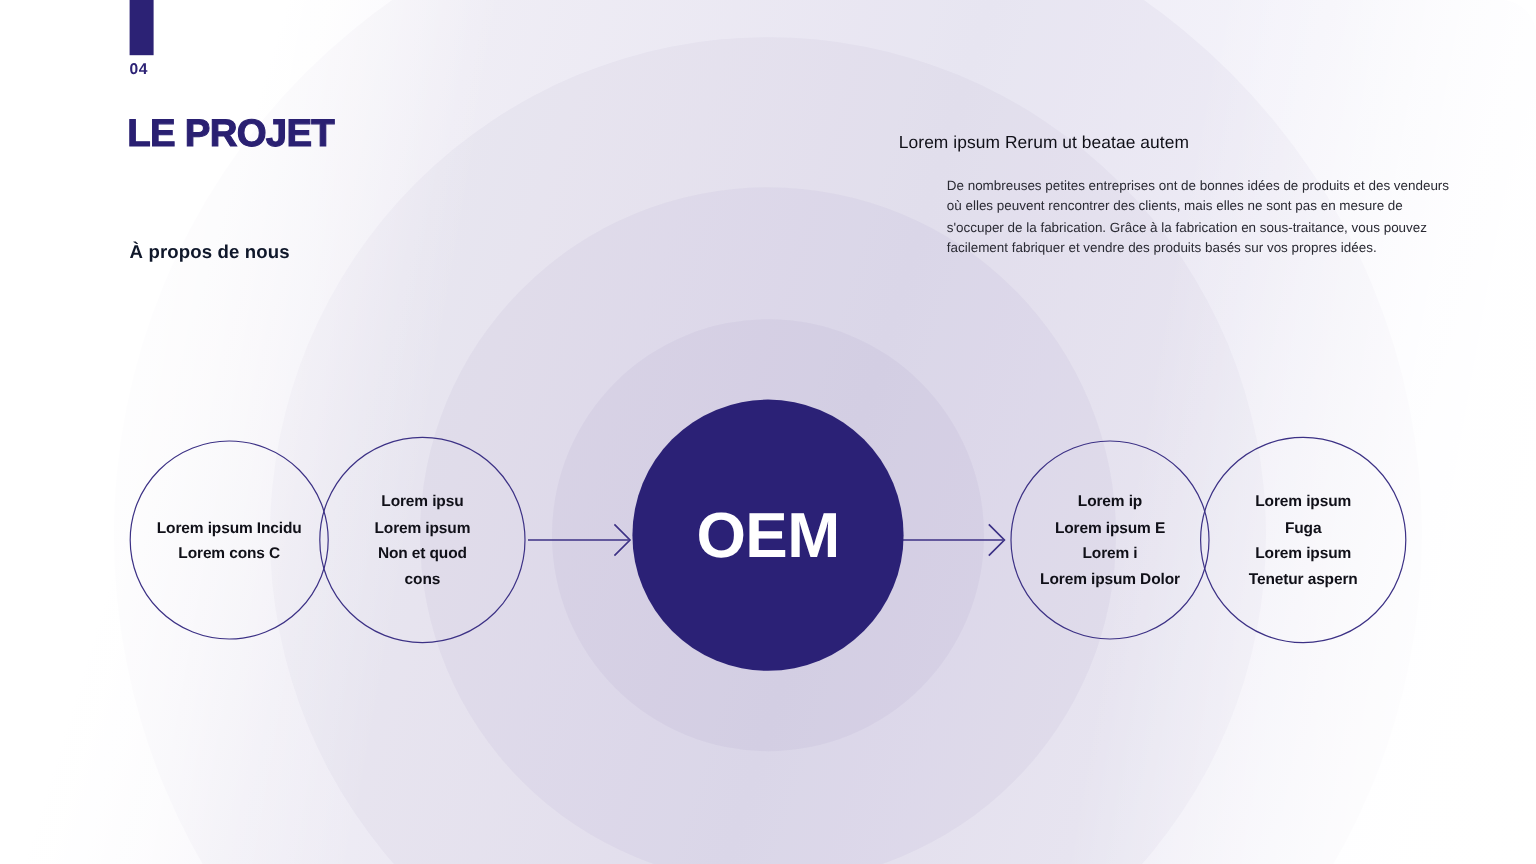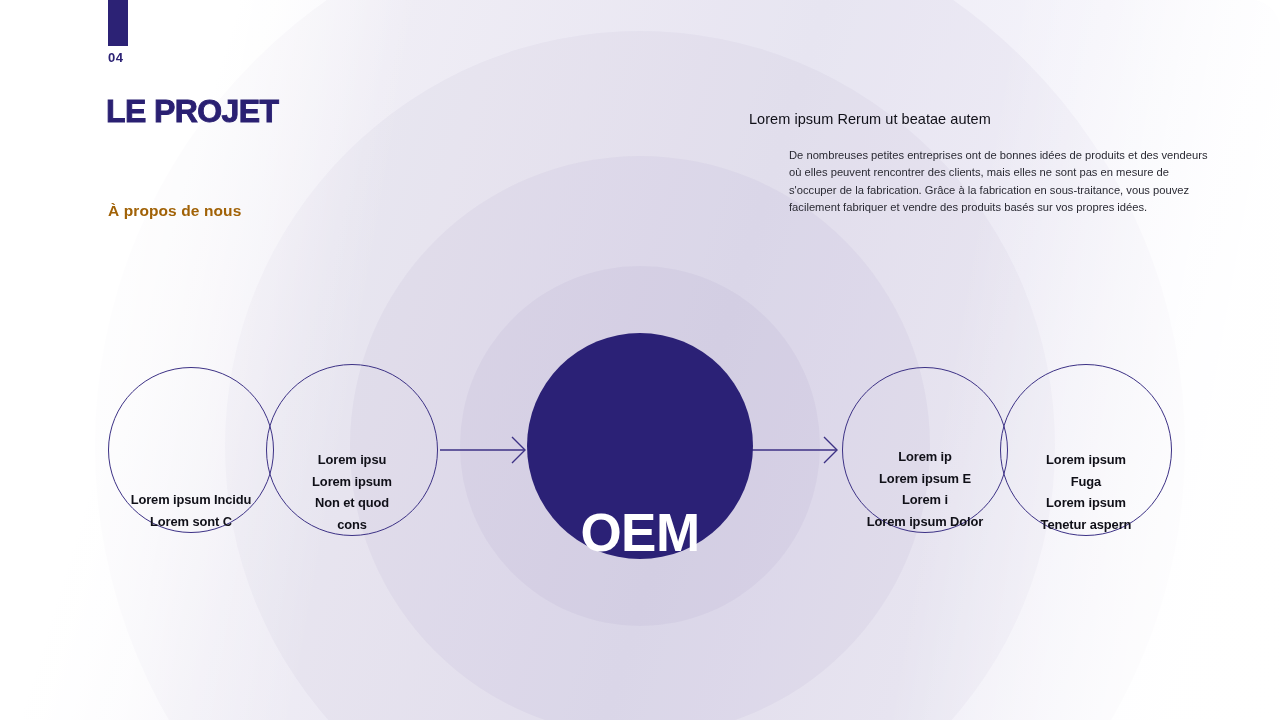--- a/index.html
+++ b/index.html
@@ -40,38 +40,38 @@
   }
   .title{
     position:absolute;left:106px;top:95px;
     font-size:32px;line-height:1.0;font-weight:700;color:#2A2072;
     letter-spacing:-0.6px;
     -webkit-text-stroke:0.9px #2A2072;
   }
   .title .l2{display:block;margin-top:8px;}
   .subtitle{
     position:absolute;left:108px;top:202px;
-    font-size:15.5px;font-weight:700;color:#a16207;letter-spacing:0.1px;
+    font-size:15.5px;font-weight:700;color:#0f172a;letter-spacing:0.1px;
   }
 
   
   .rt-head{
     position:absolute;left:749px;top:111px;width:430px;
     font-size:14.5px;font-weight:400;color:#101018;letter-spacing:0.05px;
   }
   .rt-body{
     position:absolute;left:749px;top:147px;width:428px;
     font-size:11.2px;line-height:17.3px;color:#2a2a33;font-weight:400;margin-left:40px;
   }
 
   
   .circle{
     position:absolute;border-radius:50%;
     transform:translate(-50%,-50%);
-    display:flex;align-items:flex-end;justify-content:center;
+    display:flex;align-items:center;justify-content:center;
     text-align:center;box-sizing:border-box;
   }
   .circle.outline{
     border:1.3px solid #3c3185;
     background:transparent;
   }
   .circle.outline .ctext{
     font-size:12.9px;line-height:21.5px;font-weight:700;color:#101018;
     letter-spacing:-0.1px;white-space:pre-line;
   }
@@ -115,21 +115,21 @@
     <polyline points="72,5 85,18 72,31" fill="none" stroke="#3c3185" stroke-width="1.4"></polyline>
   </svg>
 
   <svg class="arrow" style="left:752px;top:432px;" width="92" height="32" viewBox="0 0 92 32">
     <line x1="0" y1="18" x2="84" y2="18" stroke="#3c3185" stroke-width="1.4"></line>
     <polyline points="72,5 85,18 72,31" fill="none" stroke="#3c3185" stroke-width="1.4"></polyline>
   </svg>
 
   <div class="circle outline" style="left:191px;top:450px;width:166px;height:166px;">
     <span class="ctext">Lorem ipsum Incidu
-Lorem sont C</span>
+Lorem cons C</span>
   </div>
 
   <div class="circle outline" style="left:352px;top:450px;width:172px;height:172px;">
     <span class="ctext">Lorem ipsu
 Lorem ipsum
 Non et quod
 cons</span>
   </div>
 
   <div class="circle center" style="left:640px;top:446px;width:226px;height:226px;">

